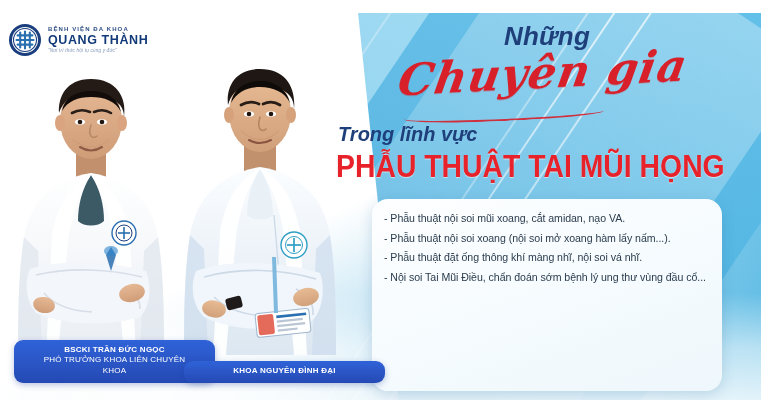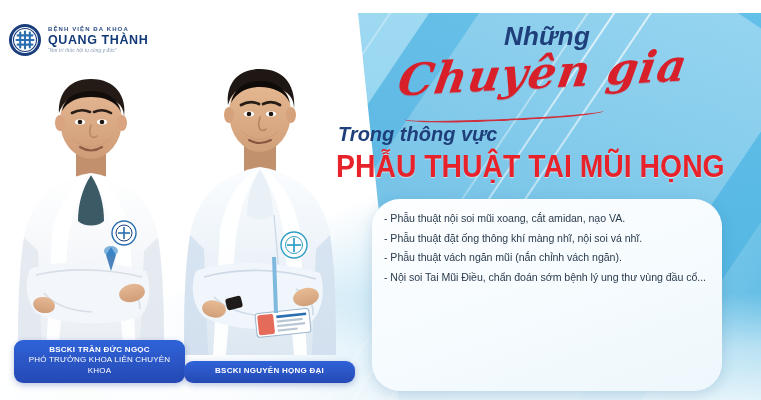--- a/index.html
+++ b/index.html
@@ -86,35 +86,35 @@
     font-size:30.5px;font-weight:700;color:#e8222a;
     letter-spacing:0px;transform:scaleX(.93);transform-origin:left center;
     white-space:nowrap;
     text-shadow:0 1px 1px rgba(255,255,255,.55);
   }
 
   
   .card{
     position:absolute;left:372px;top:186px;width:350px;height:192px;
     background:linear-gradient(160deg,#fdfeff 0%,#f5fbfe 55%,#eef7fc 100%);
-    border-radius:28px;
+    border-radius:16px;
     box-shadow:0 4px 14px rgba(30,90,140,.18);
   }
   .card ul{list-style:none;margin:0;padding:11px 14px 0 12px;}
   .card li{
     font-size:10.6px;color:#2a3b4d;line-height:1.52;
     margin-bottom:3.6px;white-space:nowrap;letter-spacing:-.05px;
   }
 
   
   .plate{
     position:absolute;bottom:30px;border-radius:9px;
     background:linear-gradient(180deg,#2f62d8 0%,#2a55c4 55%,#2449b4 100%);
     box-shadow:0 2px 6px rgba(25,60,150,.3);
-    text-align:center;padding:5px 8px 6px;
+    text-align:center;padding:5px 23px 6px;
   }
   .plate .n1{font-size:8px;font-weight:700;color:#ffffff;letter-spacing:.25px;line-height:1.35;}
   .plate .n2{font-size:8px;font-weight:400;color:#ffffff;letter-spacing:.2px;line-height:1.35;}
   .plate1{left:14px;width:155px;}
   .plate2{left:184px;width:155px;}
 </style>
 </head>
 <body>
 
 <div class="banner">
@@ -287,34 +287,34 @@
         <path d="M79 95 q11 6 22 0" stroke="#8a5642" stroke-width="2.1" fill="none" stroke-linecap="round"></path>
         <path d="M71 86 q19 17 38 0" stroke="#c48f6c" stroke-width="1" fill="none" opacity=".5"></path>
       </svg>
     </div>
   </div>
 
   <div class="head">
     <div class="h-nhung">Những</div>
     <div class="h-script">Chuyên gia</div>
     <div class="script-underline"></div>
-    <div class="h-trong">Trong thông vực</div>
+    <div class="h-trong">Trong lĩnh vực</div>
     <div class="h-main">PHẪU THUẬT TAI MŨI HỌNG</div>
   </div>
 
   <div class="card">
     <ul>
       <li>- Phẫu thuật nội soi mũi xoang, cắt amidan, nạo VA.</li>
+      <li>- Phẫu thuật nội soi xoang (nội soi mở xoang hàm lấy nấm...).</li>
       <li>- Phẫu thuật đặt ống thông khí màng nhĩ, nội soi vá nhĩ.</li>
-      <li>- Phẫu thuật vách ngăn mũi (nắn chỉnh vách ngăn).</li>
       <li>- Nội soi Tai Mũi Điều, chẩn đoán sớm bệnh lý ung thư vùng đầu cổ...</li>
     </ul>
   </div>
 
   <div class="plate plate1">
     <div class="n1">BSCKI TRẦN ĐỨC NGỌC</div>
     <div class="n2">PHÓ TRƯỞNG KHOA LIÊN CHUYÊN KHOA</div>
   </div>
   <div class="plate plate2">
-    <div class="n1">BSCKI NGUYỄN HỌNG ĐẠI</div>
+    <div class="n1">KHOA NGUYỄN ĐÌNH ĐẠI</div>
   </div>
 
 </div>
 
 </body></html>

